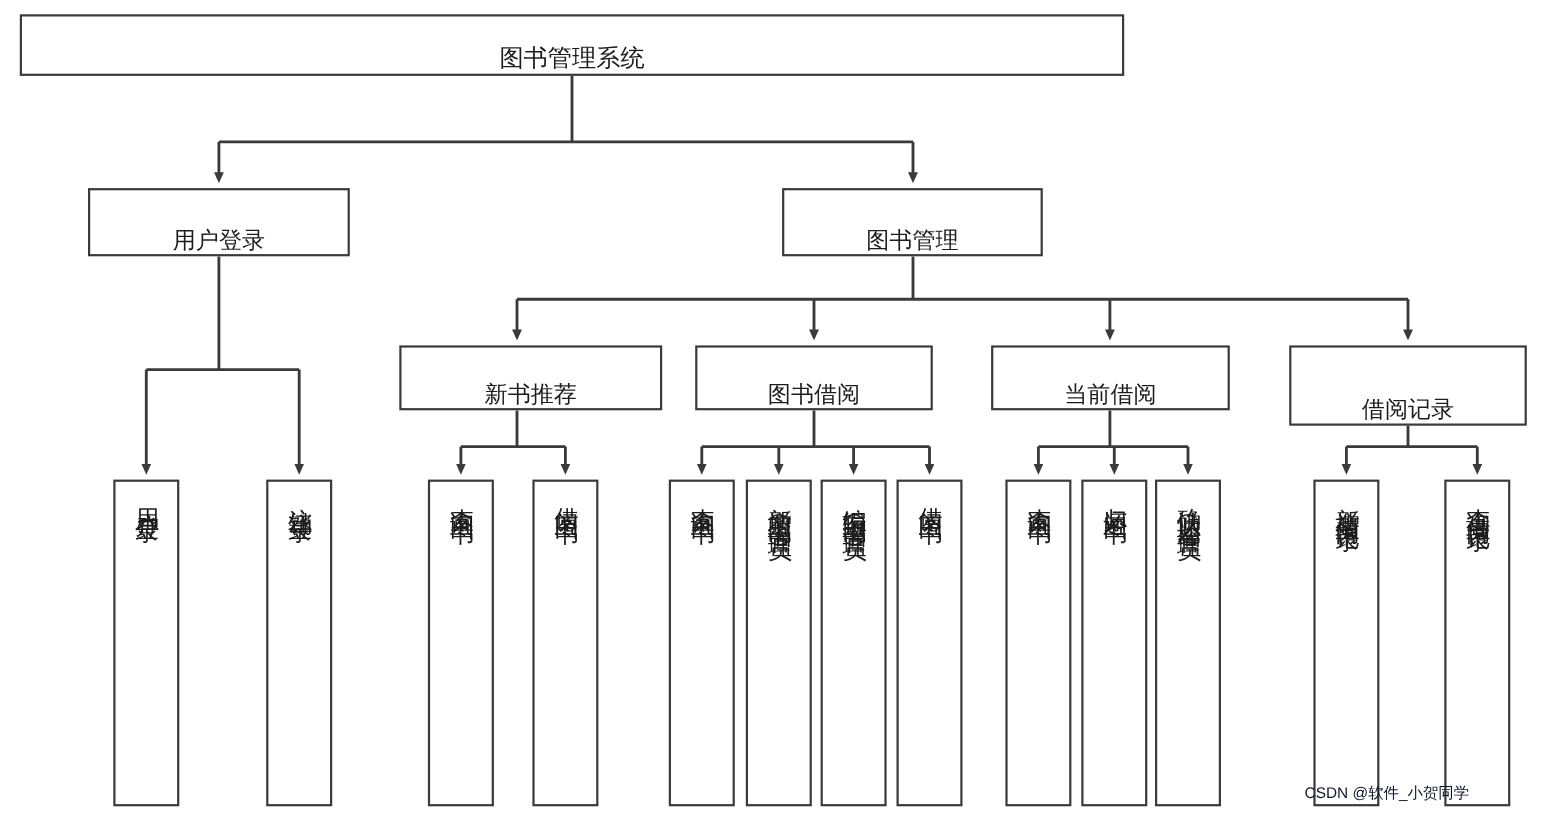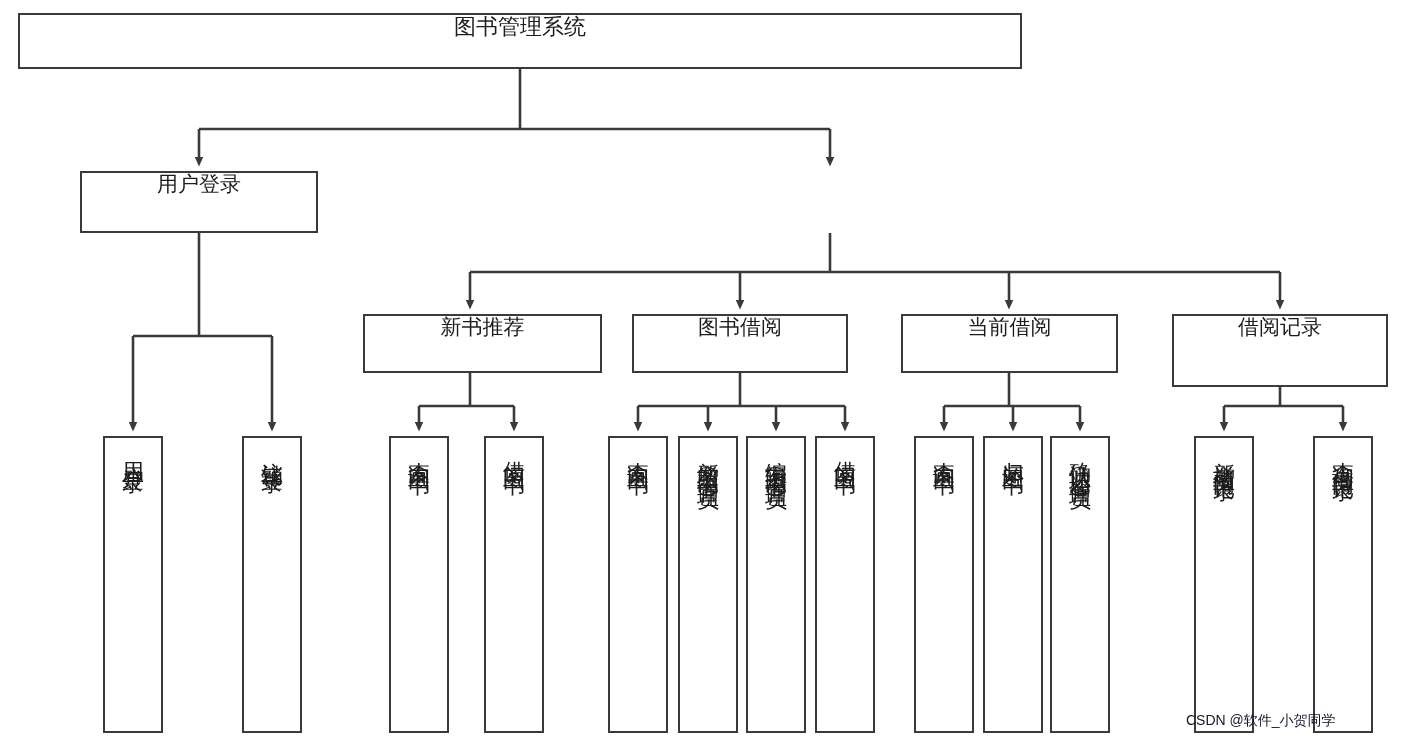--- a/index.html
+++ b/index.html
@@ -26,21 +26,21 @@
     width: 1405px;
     height: 747px;
     pointer-events: none;
   }
   .node {
     position: absolute;
     box-sizing: border-box;
     background: #ffffff;
     border: 2.5px solid #3a3a3a;
     display: flex;
-    align-items: flex-start;
+    align-items: flex-end;
     justify-content: center;
     z-index: 2;
   }
   .node .label {
     color: #1c1c1c;
     line-height: 1.12;
     text-align: center;
     white-space: nowrap;
   }
   .node.horizontal .label {
@@ -138,20 +138,23 @@
     </g>
   </svg>
 
   <div class="node root horizontal" style="left:18px;top:13px;width:1004px;height:56px;">
     <span class="label">图书管理系统</span>
   </div>
 
   <div class="node horizontal" style="left:80px;top:171px;width:238px;height:62px;">
     <span class="label">用户登录</span>
   </div>
+  <div class="node horizontal" style="left:711px;top:171px;width:237px;height:62px;">
+    <span class="label">图书管理</span>
+  </div>
 
   <div class="node horizontal" style="left:363px;top:314px;width:239px;height:59px;">
     <span class="label">新书推荐</span>
   </div>
   <div class="node horizontal" style="left:632px;top:314px;width:216px;height:59px;">
     <span class="label">图书借阅</span>
   </div>
   <div class="node horizontal" style="left:901px;top:314px;width:217px;height:59px;">
     <span class="label">当前借阅</span>
   </div>

